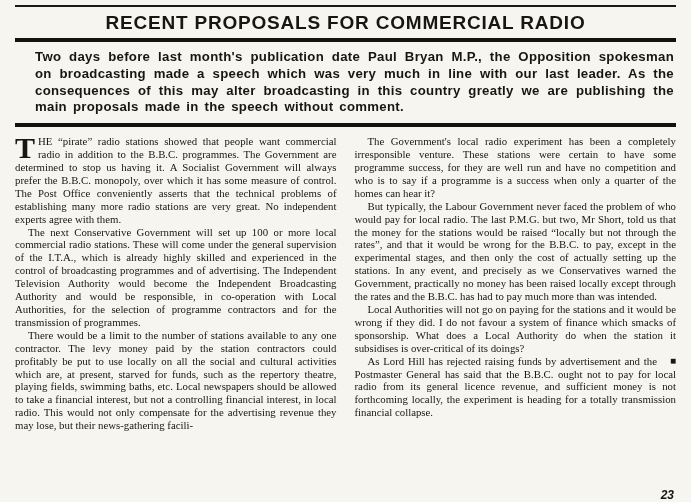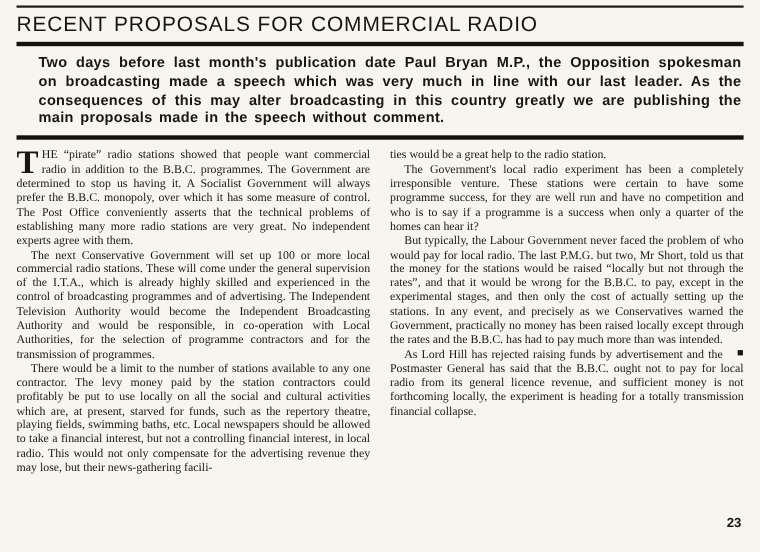--- a/index.html
+++ b/index.html
@@ -11,24 +11,24 @@
     box-sizing:border-box;
     padding:5px 15px 0 15px;
     color:#181613;
     font-family:"Liberation Serif", serif;
     overflow:hidden;
   }
   .rule-thin  { height:2px; background:#1b1916; }
   .rule-thick { height:4px; background:#14120f; }
   .title {
     font-family:"Liberation Sans", sans-serif;
-    font-weight:normal;
+    font-weight:bold;
     font-size:19px;
     letter-spacing:0.8px;
-    text-align:left;
+    text-align:center;
     margin:5px 0 4px 0;
   }
   .intro {
     font-family:"Liberation Sans", sans-serif;
     font-weight:bold;
     font-size:13.2px;
     line-height:16.8px;
     text-align:justify;
     letter-spacing:0.3px;
     word-spacing:2px;
@@ -52,24 +52,25 @@
     line-height:24px;
     padding:1px 3px 0 0;
   }
   .endmark {
     float:right;
     font-size:10px;
     line-height:12.9px;
   }
   .page-number {
     position:absolute;
-    right:17px; bottom:20px;
+    right:17px; bottom:0;
     font-family:"Liberation Sans", sans-serif;
     font-weight:bold;
     font-size:12px;
+    font-style:italic;
   }
 </style>
 </head>
 <body>
 
 <div class="page">
 
   <div class="rule-thin"></div>
 
   <h1 class="title">RECENT PROPOSALS FOR COMMERCIAL RADIO</h1>
@@ -82,23 +83,23 @@
 
   <div class="columns">
 
     <div class="col">
       <p class="no-indent"><span class="dropcap">T</span><span>HE “pirate” radio stations showed that people want commercial radio in addition to the B.B.C. programmes. The Government are determined to stop us having it. A Socialist Government will always prefer the B.B.C. monopoly, over which it has some measure of control. The Post Office conveniently asserts that the technical problems of establishing many more radio stations are very great. No independent experts agree with them.</span></p>
       <p>The next Conservative Government will set up 100 or more local commercial radio stations. These will come under the general supervision of the I.T.A., which is already highly skilled and experienced in the control of broadcasting programmes and of advertising. The Independent Television Authority would become the Independent Broadcasting Authority and would be responsible, in co-operation with Local Authorities, for the selection of programme contractors and for the transmission of programmes.</p>
       <p>There would be a limit to the number of stations available to any one contractor. The levy money paid by the station contractors could profitably be put to use locally on all the social and cultural activities which are, at present, starved for funds, such as the repertory theatre, playing fields, swimming baths, etc. Local newspapers should be allowed to take a financial interest, but not a controlling financial interest, in local radio. This would not only compensate for the advertising revenue they may lose, but their news-gathering facili-</p>
     </div>
 
     <div class="col">
-      <p class="no-indent">ties would be a great help to the radio station.</p>
       <p>The Government's local radio experiment has been a completely irresponsible venture. These stations were certain to have some programme success, for they are well run and have no competition and who is to say if a programme is a success when only a quarter of the homes can hear it?</p>
       <p>But typically, the Labour Government never faced the problem of who would pay for local radio. The last P.M.G. but two, Mr Short, told us that the money for the stations would be raised “locally but not through the rates”, and that it would be wrong for the B.B.C. to pay, except in the experimental stages, and then only the cost of actually setting up the stations. In any event, and precisely as we Conservatives warned the Government, practically no money has been raised locally except through the rates and the B.B.C. has had to pay much more than was intended.</p>
+      <p>Local Authorities will not go on paying for the stations and it would be wrong if they did. I do not favour a system of finance which smacks of sponsorship. What does a Local Authority do when the station it subsidises is over-critical of its doings?</p>
       <p><span class="endmark">■</span><span>As Lord Hill has rejected raising funds by advertisement and the Postmaster General has said that the B.B.C. ought not to pay for local radio from its general licence revenue, and sufficient money is not forthcoming locally, the experiment is heading for a totally transmission financial collapse.</span></p>
     </div>
 
   </div>
 
   <div class="page-number">23</div>
 
 </div>
 
 </body></html>

